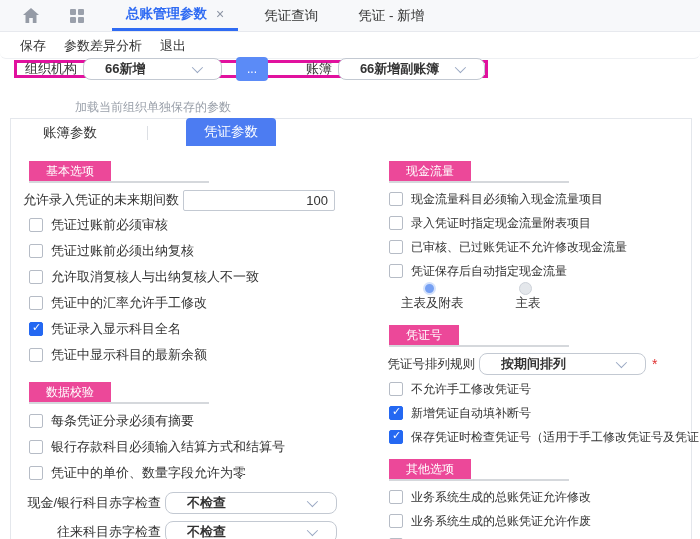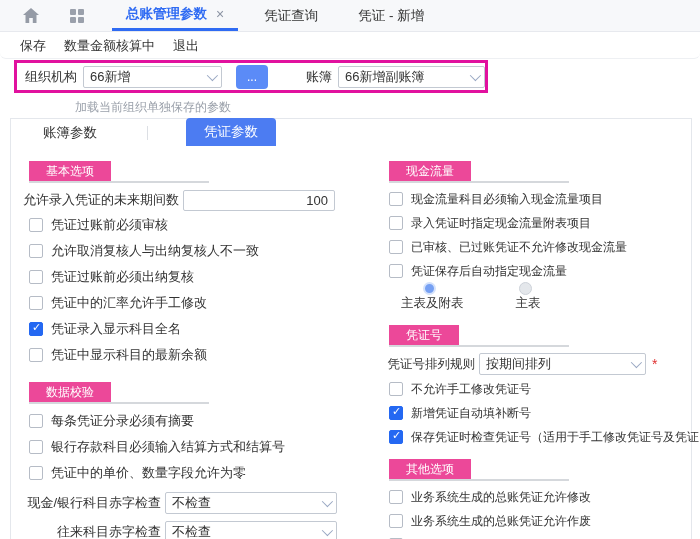--- a/index.html
+++ b/index.html
@@ -17,25 +17,25 @@
   .wtab.active { color:#2f6bf3; font-weight:bold; border-bottom:3px solid #2f6bf3; padding-bottom:0; }
   .wtab .close { font-weight:normal; color:#8b93a3; margin-left:9px; font-size:14px; }
 
   
   .toolbar { position:absolute; top:34px; left:0; right:0; height:25px; background:#fff;
              border-bottom:1px solid #eef0f3; display:flex; align-items:center;border-radius:6px; }
   .toolbar .tbtn { font-size:13px; color:#333; margin-left:20px; cursor:pointer; }
   .toolbar .tbtn + .tbtn { margin-left:18px; }
 
   
-  .filter-box { position:absolute; left:14px; top:60px; width:474px; height:33px;
+  .filter-box { position:absolute; left:14px; top:60px; width:474px; height:18px;
                 border:3px solid #e1119e; background:#fff; display:flex; align-items:center; }
   .flabel { font-size:13px; color:#333; white-space:nowrap; }
-  .select { height:22px; border:1px solid #c3c9d2; border-radius:2px; background:#fff;
-            display:flex; align-items:center; padding:0 6px; font-size:13px; color:#333; cursor:pointer; }
+  .select { height:22px; border:1px solid #c3c9d2; border-radius:8px; background:#fff;
+            display:flex; align-items:center; padding:0 21px; font-size:13px; color:#333; cursor:pointer;font-weight:bold; }
   .select .stext { flex:1; white-space:nowrap; overflow:hidden; }
   .chev { width:8px; height:8px; border-right:1.5px solid #98a7c2; border-bottom:1.5px solid #98a7c2;
           transform:rotate(45deg) translateY(-2px); margin-left:6px; flex:none; }
   .more-btn { width:32px; height:24px; background:#5b8bf7; color:#fff; border:none; border-radius:4px;
               font-size:12px; line-height:20px; cursor:pointer; }
   .filter-hint { position:absolute; left:75px; top:99px; font-size:12px; color:#9aa0aa; }
 
   
   .panel { position:absolute; left:10px; right:8px; top:118px; bottom:0; background:#fff;
            border:1px solid #e4e7ec; border-bottom:none; }
@@ -103,21 +103,21 @@
   <div class="wtab">
     <span>凭证查询</span>
   </div>
   <div class="wtab">
     <span>凭证 - 新增</span>
   </div>
 </div>
 
 <div class="toolbar">
   <span class="tbtn">保存</span>
-  <span class="tbtn">数量金额核算中</span>
+  <span class="tbtn">参数差异分析</span>
   <span class="tbtn">退出</span>
 </div>
 
 <div class="filter-box">
   <span class="flabel" style="margin-left:8px;">组织机构</span>
   <span class="select" style="width:140px; margin-left:6px;">
     <span class="stext">66新增</span>
     <span class="chev"></span>
   </span>
   <button class="more-btn" style="margin-left:14px;">...</button>
@@ -149,26 +149,26 @@
 
     <div>
 
         <div class="cb-row">
           <span class="cb"></span>
           <span>凭证过账前必须审核</span>
         </div>
 
         <div class="cb-row">
           <span class="cb"></span>
+          <span>凭证过账前必须出纳复核</span>
+        </div>
+
+        <div class="cb-row">
+          <span class="cb"></span>
           <span>允许取消复核人与出纳复核人不一致</span>
-        </div>
-
-        <div class="cb-row">
-          <span class="cb"></span>
-          <span>凭证过账前必须出纳复核</span>
         </div>
 
         <div class="cb-row">
           <span class="cb"></span>
           <span>凭证中的汇率允许手工修改</span>
         </div>
 
         <div class="cb-row">
           <span class="cb checked"></span>
           <span>凭证录入显示科目全名</span>

